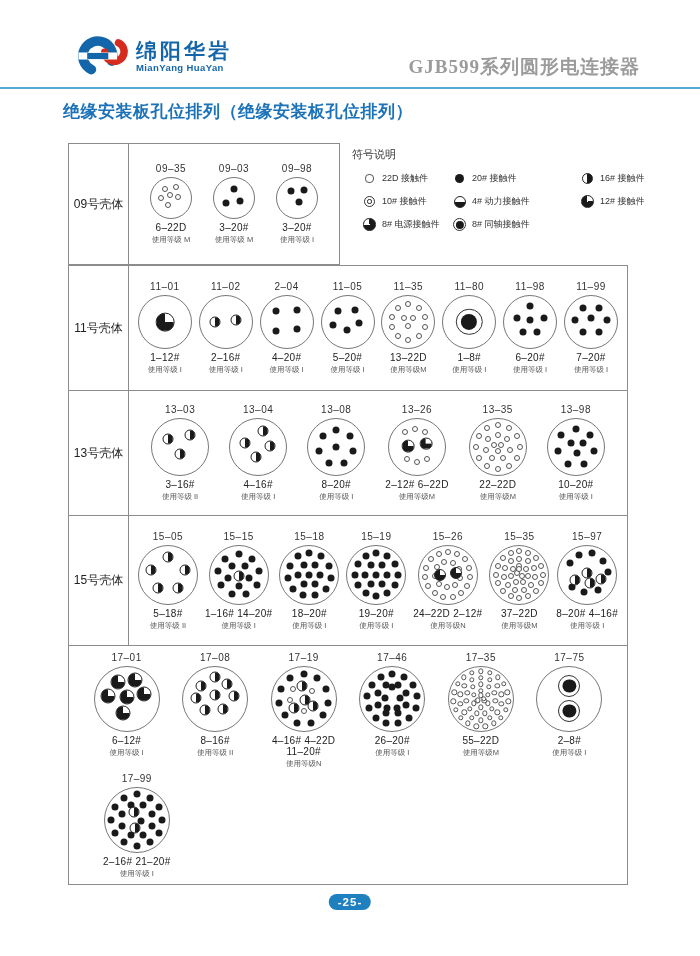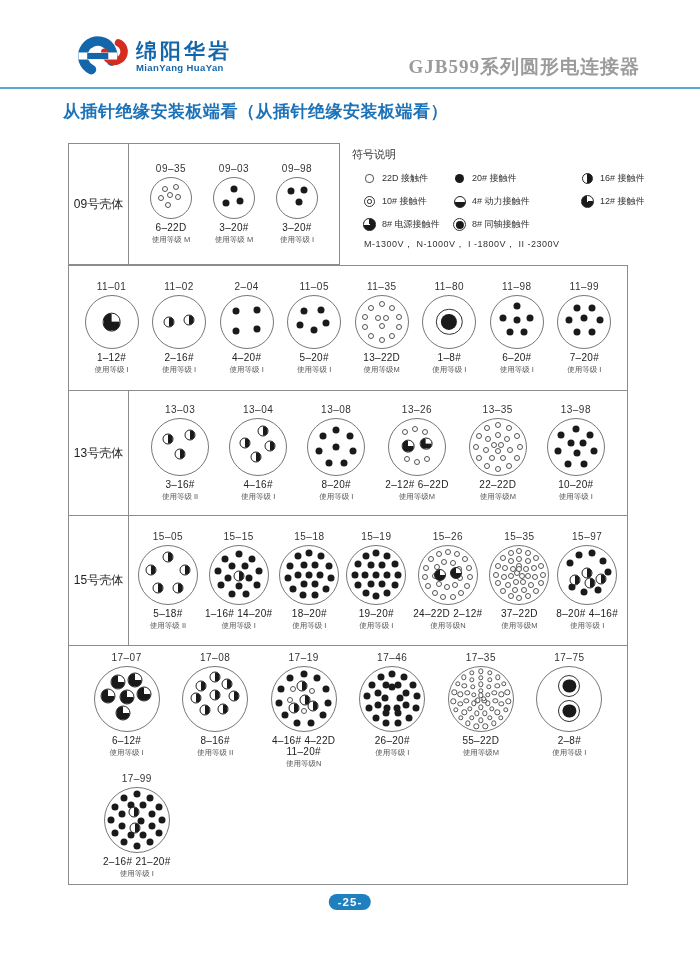--- a/index.html
+++ b/index.html
@@ -76,21 +76,21 @@
       <rect x="15" y="23.5" width="24" height="7" fill="#1466aa"></rect>
     </svg>
   </div>
   <div class="logo-text">
     <div class="logo-cn">绵阳华岩</div>
     <div class="logo-en">MianYang HuaYan</div>
   </div>
   <div class="doc-title">GJB599系列圆形电连接器</div>
   <div class="header-line"></div>
 
-  <div class="page-title">从插针绝缘安装板端看（从插针绝缘安装板端看）</div>
+  <div class="page-title">绝缘安装板孔位排列（绝缘安装板孔位排列）</div>
 
   <div class="tableA">
     <div class="rlabel">
       <span>09号壳体</span>
     </div>
     <div class="conns" id="rowA-conns">
         <div class="conn">
           <div class="c-title">09–35</div>
           <div class="c-circle" style="width: 40px; height: 40px;">
             <span class="h d22" style="width: 6px; height: 6px; left: 34%; top: 27%;"></span>
@@ -175,25 +175,27 @@
         </div>
         <div class="l-item">
           <span class="icon-box">
             <span class="h p8c st" style="width: 13.64px; height: 13.64px;">
               <span class="pin" style="width: 8.184px; height: 8.184px;"></span>
             </span>
           </span>
           <span>8# 同轴接触件</span>
         </div>
       </div>
-    <div class="grade-note">M-1300V， N-1000V， I -1800V， II -2300V</div>
   </div>
 
   <div class="tableB" id="tableB">
       <div class="trow" style="height: 125px;">
+        <div class="rlabel">
+          <span>11号壳体</span>
+        </div>
         <div class="conns">
           <div class="conn">
             <div class="c-title">11–01</div>
             <div class="c-circle" style="width: 52px; height: 52px;">
               <span class="h p12" style="width: 18.75px; height: 18.75px; left: 50%; top: 50%;"></span>
             </div>
             <div class="c-label">1–12#</div>
             <div class="c-grade">使用等级 I</div>
           </div>
           <div class="conn">
@@ -576,21 +578,21 @@
             </div>
             <div class="c-label">8–20# 4–16#</div>
             <div class="c-grade">使用等级 I</div>
           </div>
         </div>
       </div>
       <div class="trow wraprow" style="height: 240px;">
         <div class="conns">
           <div class="line1">
             <div class="conn">
-              <div class="c-title">17–07</div>
+              <div class="c-title">17–01</div>
               <div class="c-circle" style="width: 64px; height: 64px;">
                 <span class="h p12" style="width: 15px; height: 15px; left: 36%; top: 23%;"></span>
                 <span class="h p12" style="width: 15px; height: 15px; left: 63%; top: 20%;"></span>
                 <span class="h p12" style="width: 15px; height: 15px; left: 21%; top: 46%;"></span>
                 <span class="h p12" style="width: 15px; height: 15px; left: 50%; top: 47%;"></span>
                 <span class="h p12" style="width: 15px; height: 15px; left: 78%; top: 42%;"></span>
                 <span class="h p12" style="width: 15px; height: 15px; left: 45%; top: 72%;"></span>
               </div>
               <div class="c-label">6–12#</div>
               <div class="c-grade">使用等级 I</div>

